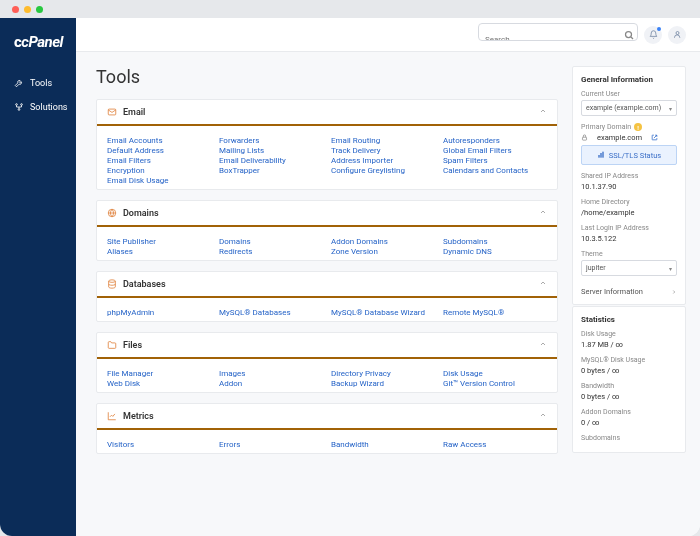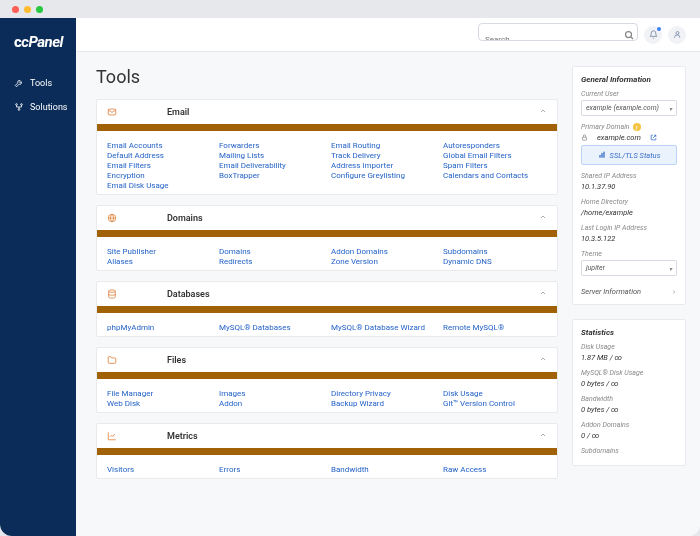--- a/index.html
+++ b/index.html
@@ -27,31 +27,31 @@
 .topbar-btn { width: 18px; height: 18px; border-radius: 50%; background: #f0f2f6; display: flex; align-items: center; justify-content: center; position: relative; cursor: pointer; }
 .topbar-btn .badge { position: absolute; top: 1px; right: 1px; width: 4px; height: 4px; border-radius: 50%; background: #3b82f6; }
 .topbar-btn svg { width: 9px; height: 9px; color: #6b7f9e; }
 
 .content { flex: 1; display: flex; overflow: hidden; }
 .center { flex: 1; overflow-y: auto; padding: 14px 14px 0 20px; }
 .center::-webkit-scrollbar { width: 0; }
 .page-title { font-size: 18px; font-weight: 400; color: #333; margin-bottom: 12px; }
 
 .section { background: #fff; border: 1px solid #e8eaed; border-radius: 2px; margin-bottom: 10px; }
-.section-header { display: flex; align-items: flex-start; padding: 7px 10px; border-bottom: 7px solid #a16207; cursor: pointer; gap: 44px; }
+.section-header { display: flex; align-items: flex-start; padding: 7px 10px; border-bottom: 2px solid #a16207; cursor: pointer; }
 .section-header .sicon { width: 10px; height: 10px; margin-right: 6px; flex-shrink: 0; }
 .section-header .stitle { font-size: 9px; font-weight: 600; color: #333; flex: 1; }
 .section-header .chev { width: 8px; height: 8px; color: #999; }
 .section-body { padding: 10px 10px 4px; }
 .link-grid { display: grid; grid-template-columns: repeat(4, 1fr); gap: 1px 8px; }
 .link-grid a { font-size: 8px; color: #2563c7; text-decoration: none; cursor: pointer; }
 
 .right { width: 128px; flex-shrink: 0; padding: 14px 14px 0 0; overflow-y: auto; }
 .right::-webkit-scrollbar { width: 0; }
-.panel { background: #fff; border: 1px solid #e8eaed; border-radius: 2px; margin-bottom: 14px; padding: 8px 8px; font-style: italic; }
+.panel { background: #fff; border: 1px solid #e8eaed; border-radius: 2px; margin-bottom: 1px; padding: 8px 8px; }
 .panel-title { font-size: 8px; font-weight: 700; color: #333; margin-bottom: 6px; }
 .field { margin-bottom: 7px; }
 .field-label { font-size: 7px; color: #888; margin-bottom: 2px; display: flex; align-items: center; gap: 3px; }
 .field-value { font-size: 7.5px; color: #333; display: flex; align-items: center; gap: 9px; }
 .select { width: 100%; height: 16px; border: 1px solid #d7dae0; border-radius: 2px; background: #fff; font-size: 7px; color: #555; display: flex; align-items: center; justify-content: space-between; padding: 0 4px; cursor: pointer; }
 .select .car { font-size: 6px; color: #888; }
 .ssl-btn { width: 100%; height: 20px; border: 1px solid #bcd4f5; background: #eaf2fe; color: #3b6fc7; font-size: 7.5px; border-radius: 2px; display: flex; align-items: center; justify-content: center; gap: 4px; cursor: pointer; margin-top: 3px; }
 .warn { width: 8px; height: 8px; border-radius: 50%; background: #f5c342; color: #fff; font-size: 6px; display: inline-flex; align-items: center; justify-content: center; font-weight: bold; }
 .ext-link-icon { width: 7px; height: 7px; color: #2563c7; }
 .server-info { display: flex; align-items: center; justify-content: space-between; font-size: 7.5px; color: #555; padding-top: 4px; cursor: pointer; }

